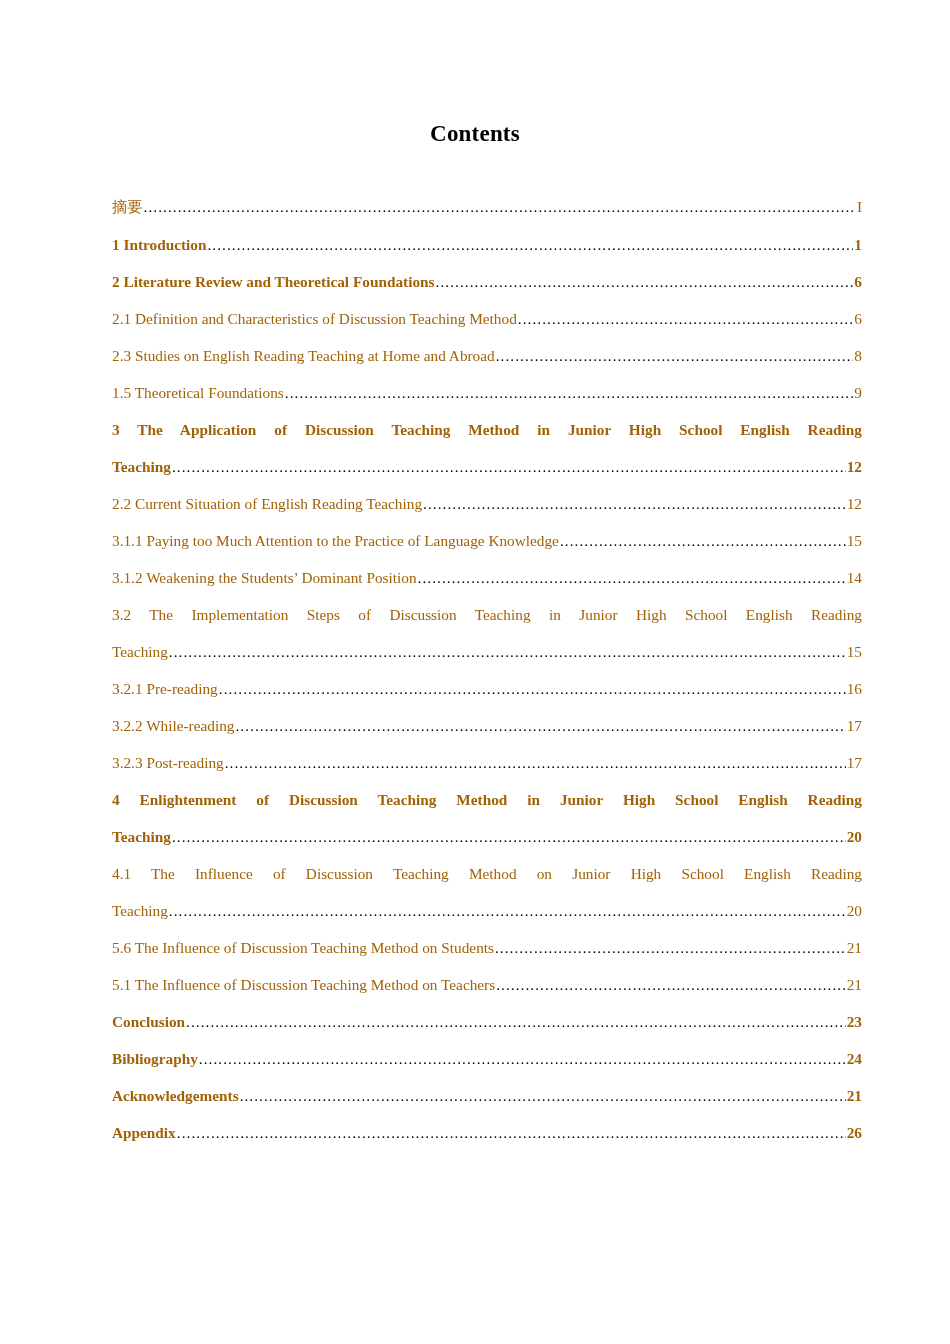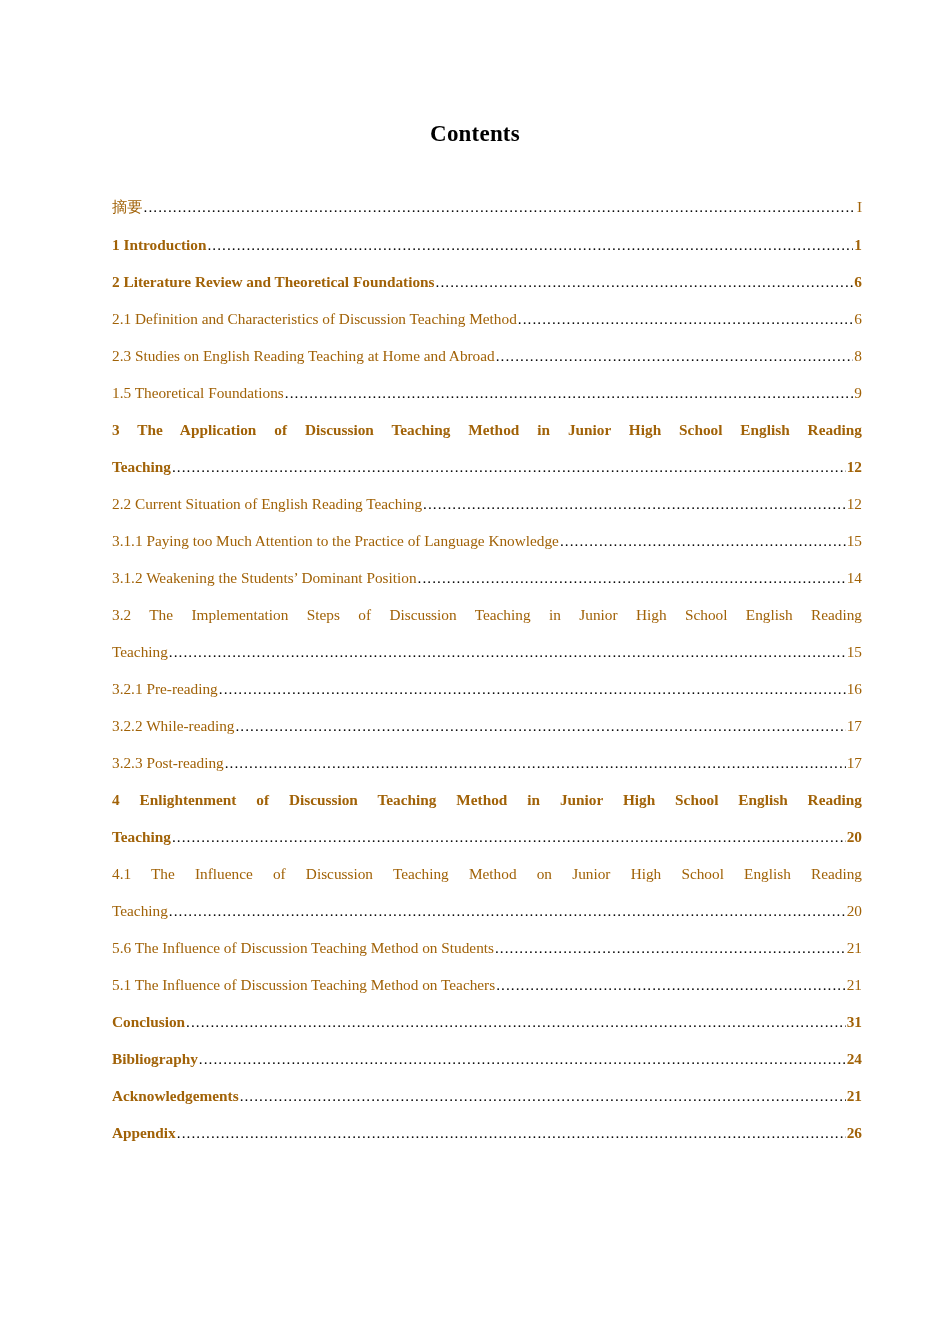--- a/index.html
+++ b/index.html
@@ -229,21 +229,21 @@
         <div class="row">
           <span class="label">5.1 The Influence of Discussion Teaching Method on Teachers</span>
           <span class="leader"></span>
           <span class="pageno">21</span>
         </div>
       </div>
       <div class="toc-entry bold">
         <div class="row">
           <span class="label">Conclusion</span>
           <span class="leader"></span>
-          <span class="pageno">31</span>
+          <span class="pageno">23</span>
         </div>
       </div>
       <div class="toc-entry bold">
         <div class="row">
           <span class="label">Bibliography</span>
           <span class="leader"></span>
           <span class="pageno">24</span>
         </div>
       </div>
       <div class="toc-entry bold">

